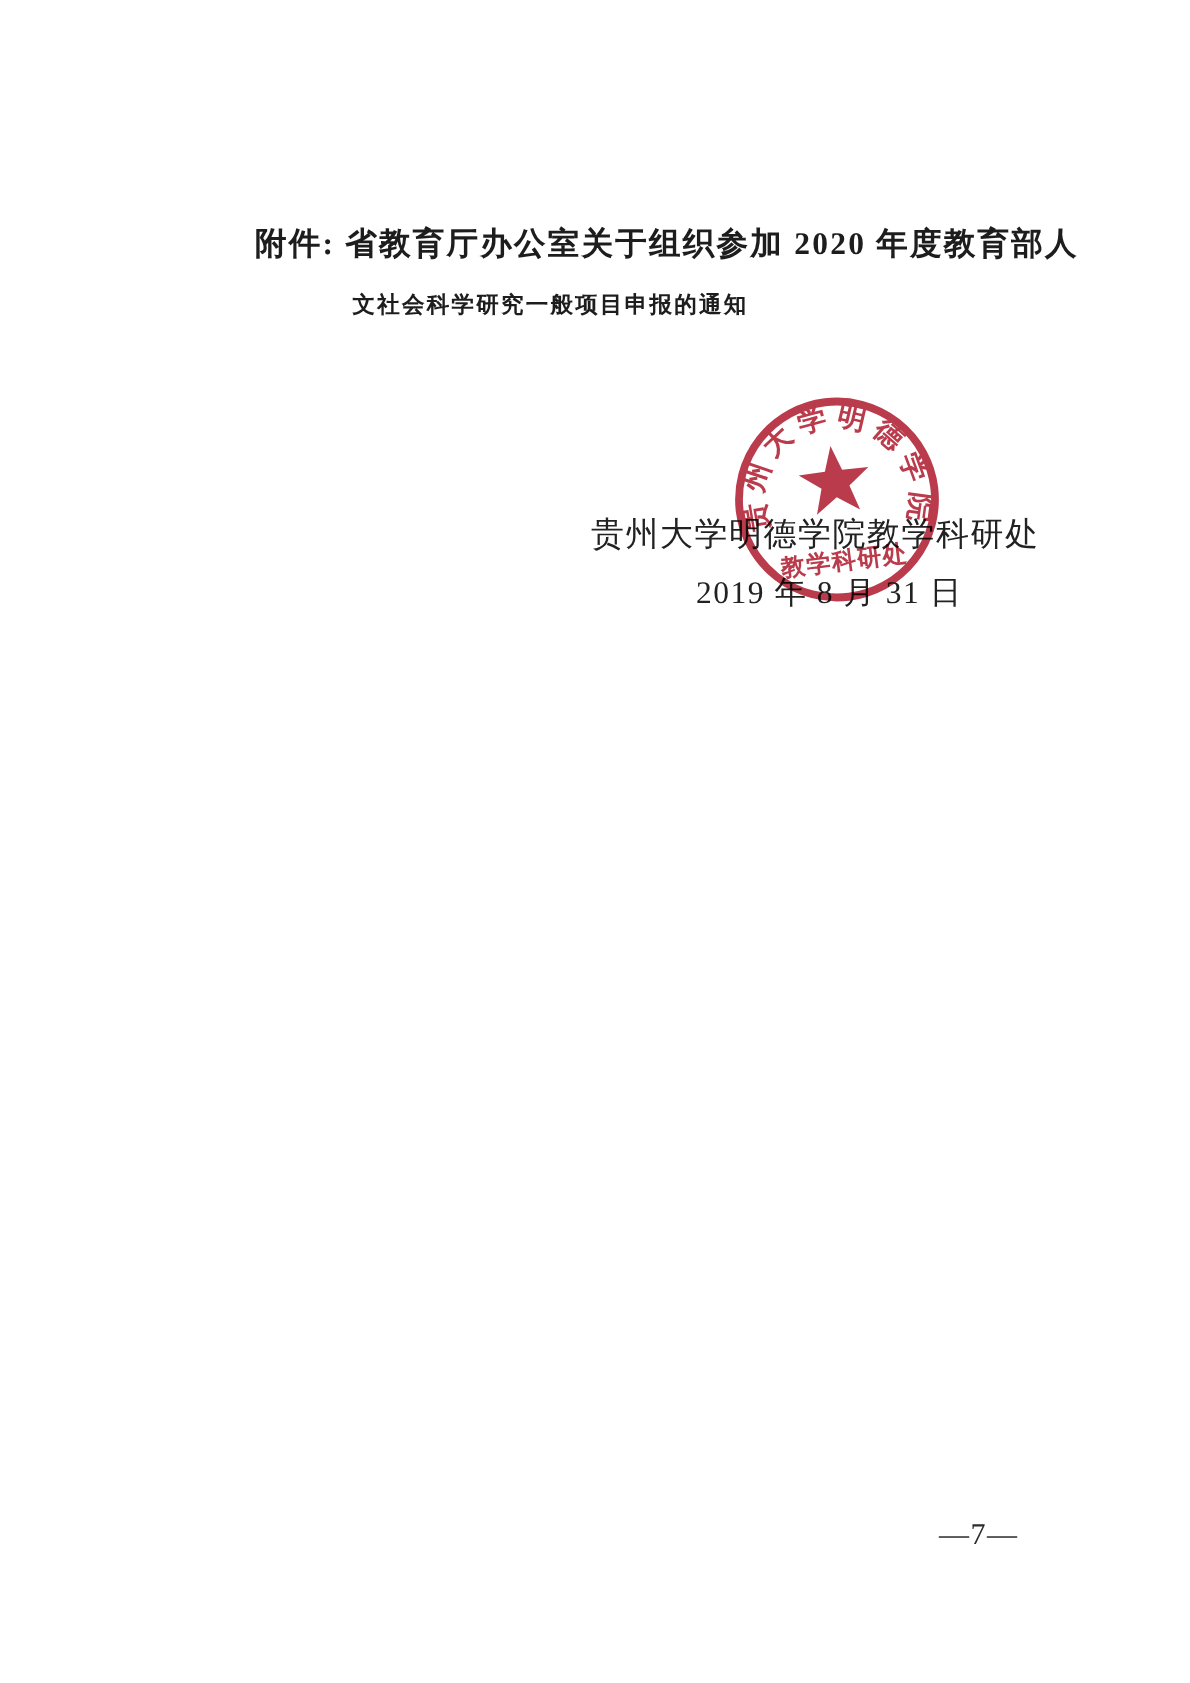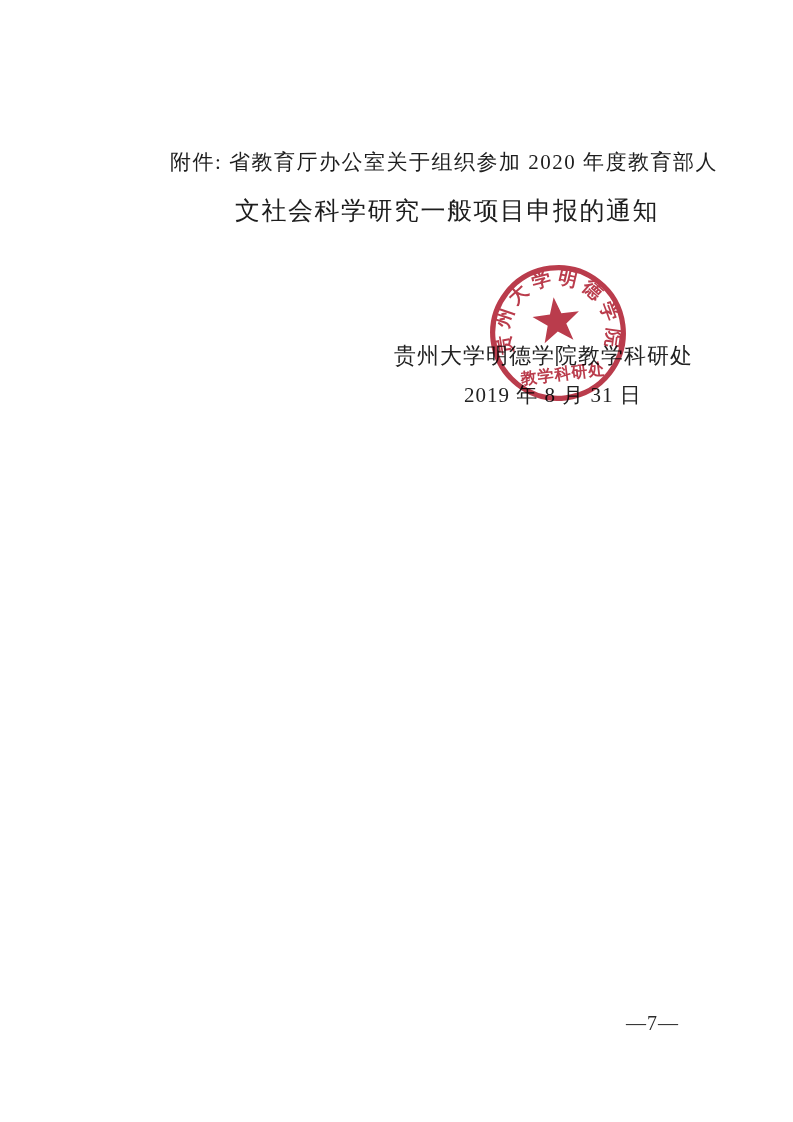--- a/index.html
+++ b/index.html
@@ -14,31 +14,31 @@
     background: #ffffff;
     overflow: hidden;
     font-family: "Liberation Serif", "DejaVu Serif", serif;
     color: #1a1a1a;
   }
   .attachment-line1 {
     position: absolute;
     left: 170px;
     top: 148px;
     font-size: 21px;
-    font-weight: normal;
+    font-weight: bold;
     letter-spacing: 1.5px;
     white-space: nowrap;
     color: #1d1d1d;
   }
   .attachment-line2 {
     position: absolute;
     left: 235px;
     top: 194px;
-    font-size: 25px;
-    font-weight: normal;
+    font-size: 15px;
+    font-weight: bold;
     letter-spacing: 1.5px;
     white-space: nowrap;
     color: #1d1d1d;
   }
   .signature-org {
     position: absolute;
     left: 394px;
     top: 341px;
     font-size: 22px;
     letter-spacing: 1px;

